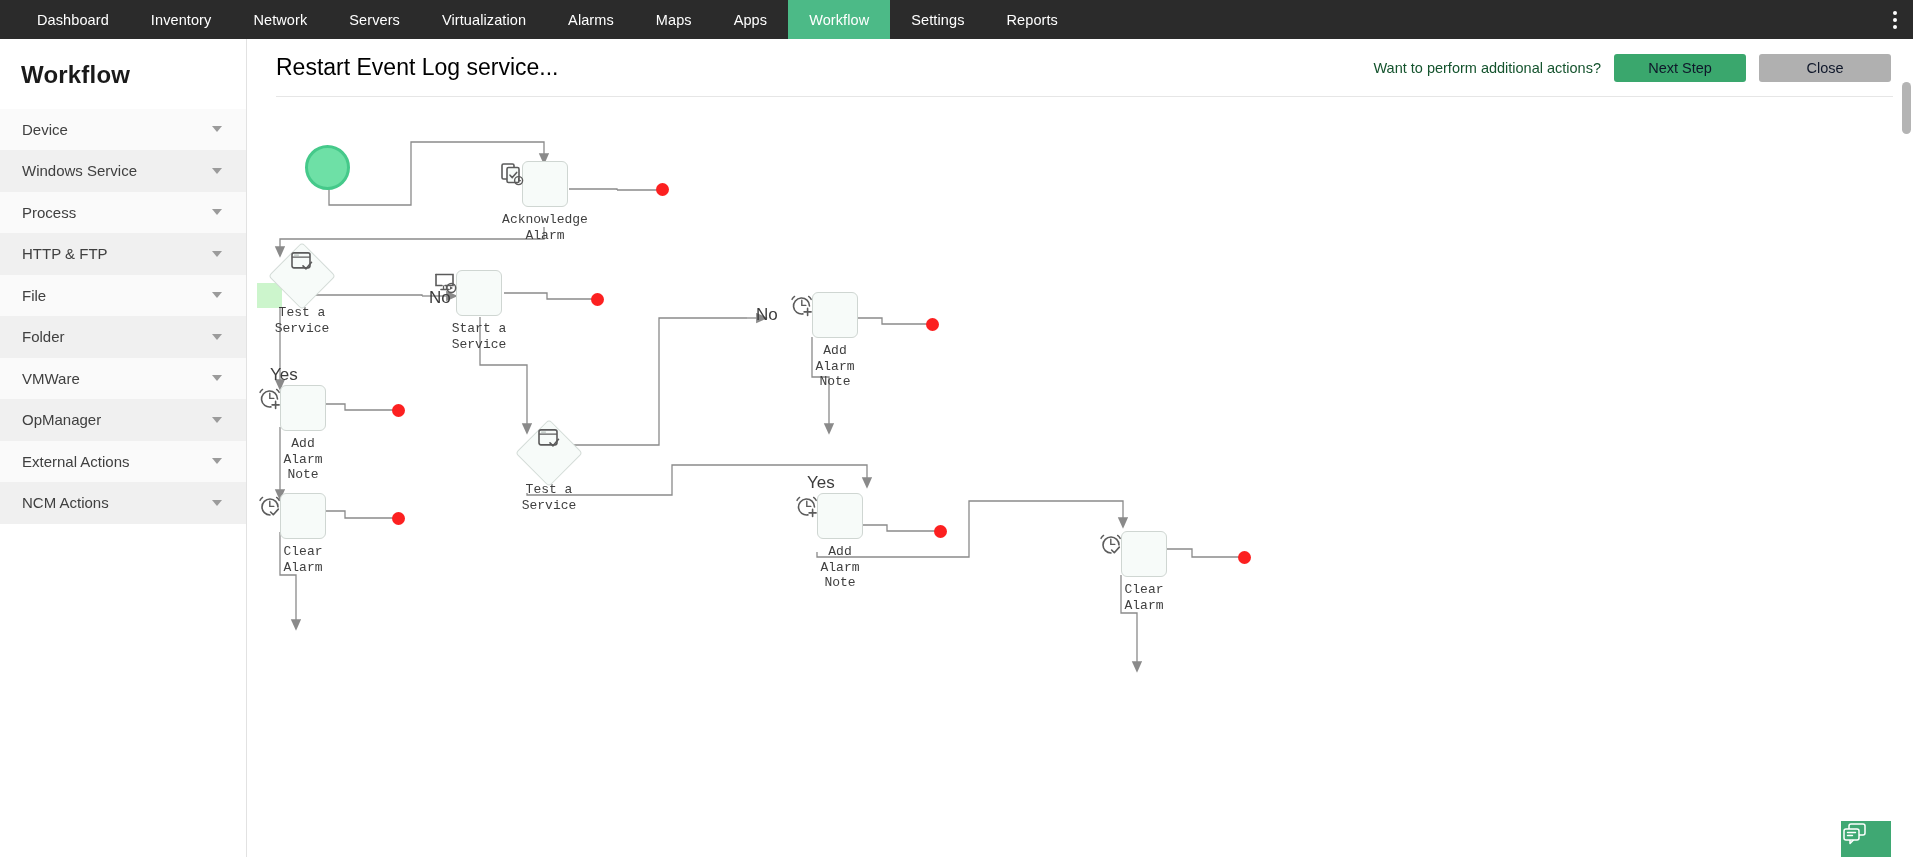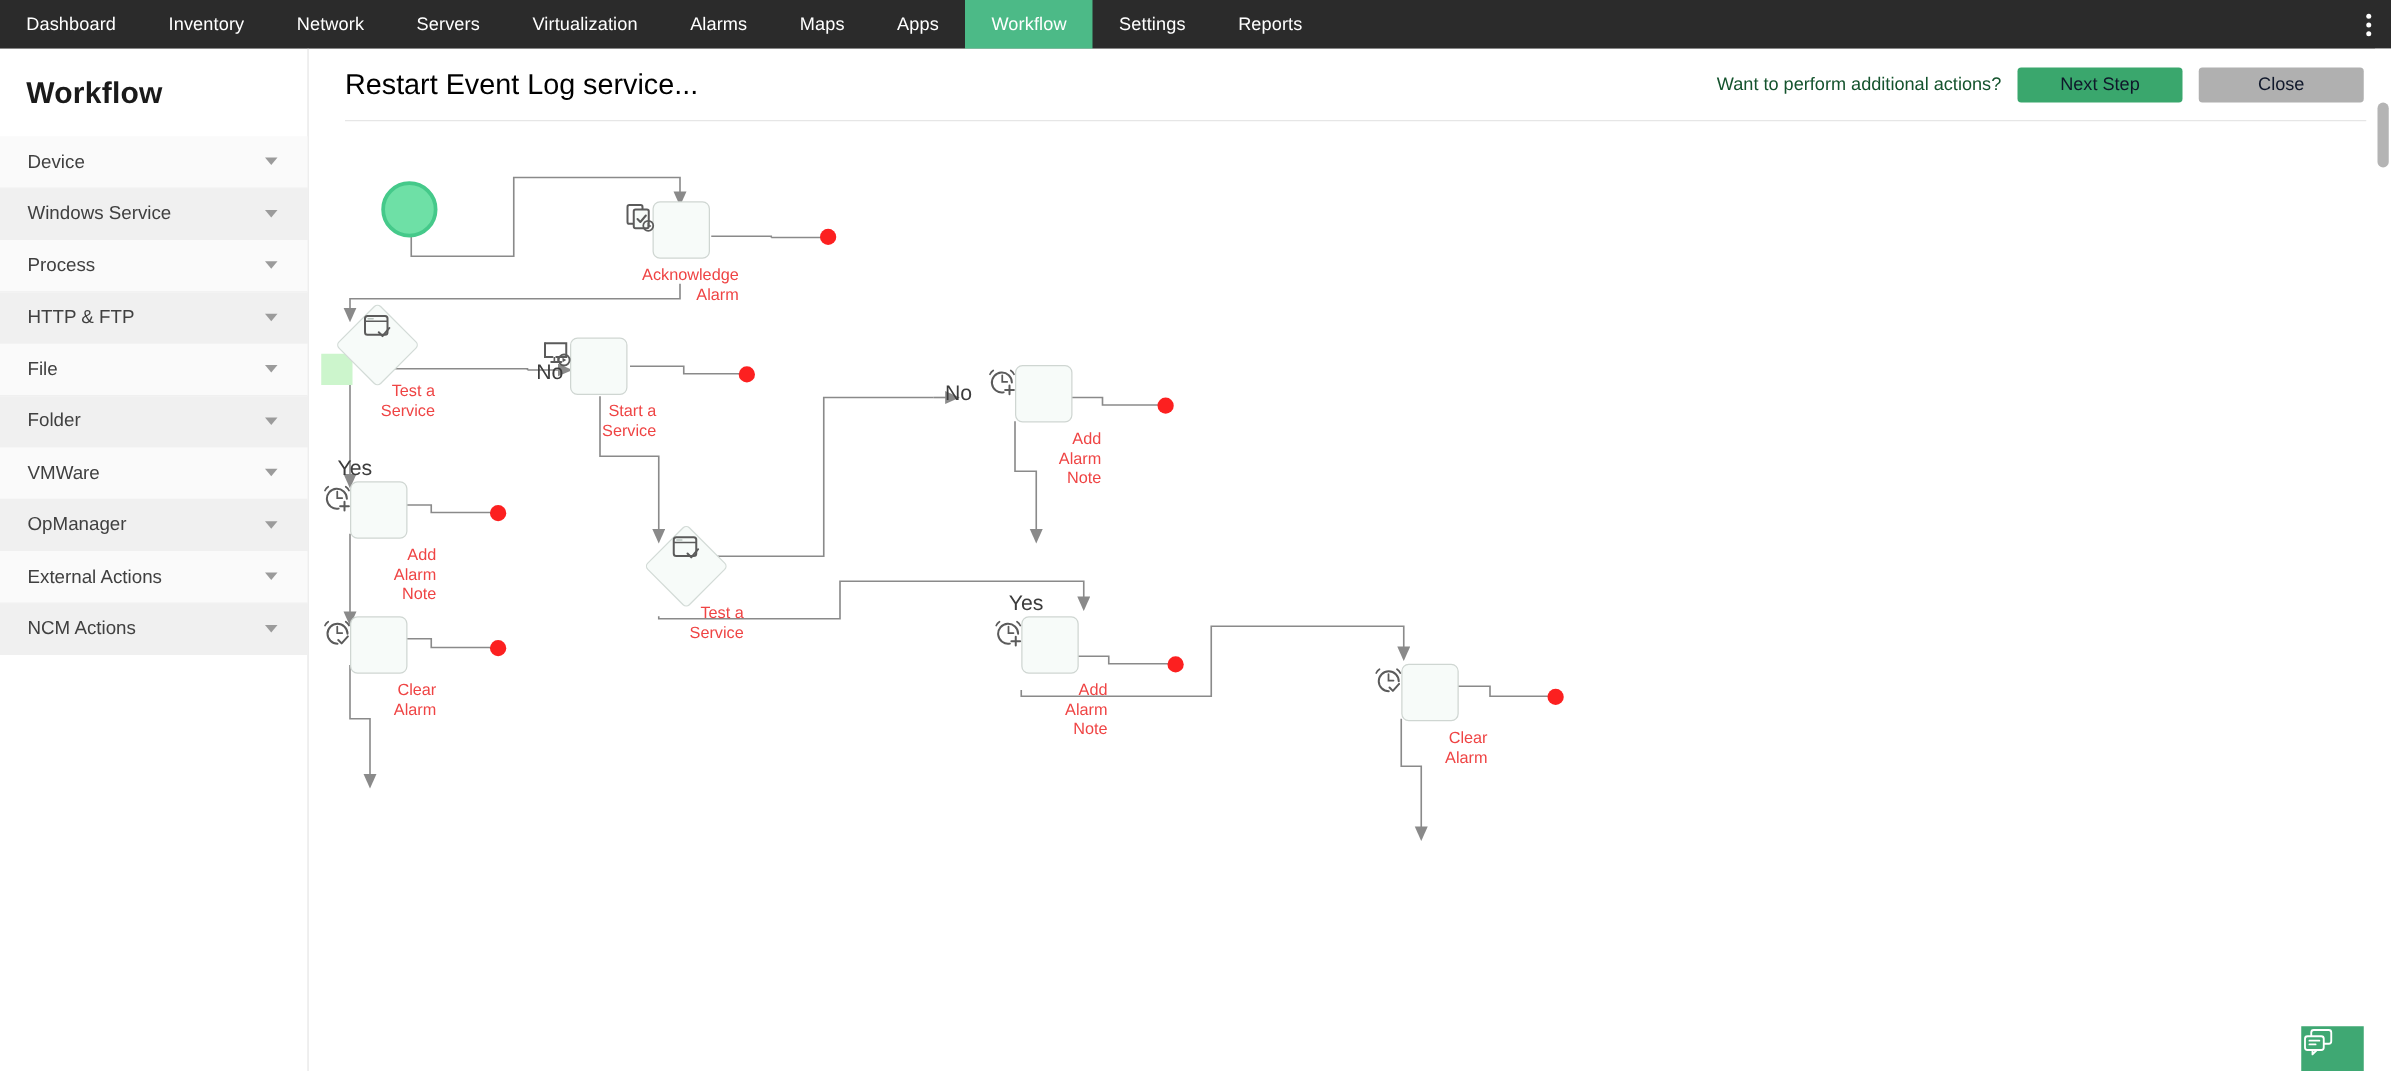--- a/index.html
+++ b/index.html
@@ -10,21 +10,21 @@
     overflow: hidden;
     background: #ffffff;
     font-family: "Liberation Sans", sans-serif;
   }
 
   
   .topnav {
     position: absolute; top: 0; left: 0;
     width: 1913px; height: 39px;
     background: #2b2b2b;
-    display: flex; align-items: stretch;
+    display: flex; align-items: stretch; padding-left: 16px;
   }
   .topnav .nav-item {
     display: flex; align-items: center; justify-content: center;
     padding: 0 21px;
     color: #ffffff;
     font-size: 14.5px;
     letter-spacing: .1px;
     white-space: nowrap;
     cursor: pointer;
     height: 39px;
@@ -142,24 +142,25 @@
     background: #f7fbf9;
     transform: rotate(45deg);
     border-radius: 4px;
     display: flex; align-items: center; justify-content: center;
   }
   .node-diamond > * { transform: rotate(-45deg); }
   .node-label {
     margin-top: 5px;
     font-size: 13px;
     line-height: 15.5px;
-    color: #ef4444;
-    text-align: right;
+    color: #404040;
+    text-align: center;
     width: 92px;
     pointer-events: none;
+    font-family: Liberation Mono, monospace;
   }
   .start-circle {
     position: absolute;
     width: 45px; height: 45px;
     border-radius: 50%;
     background: #6ee0a6;
     border: 3px solid #45c98a;
     cursor: pointer;
   }
   .green-square {

